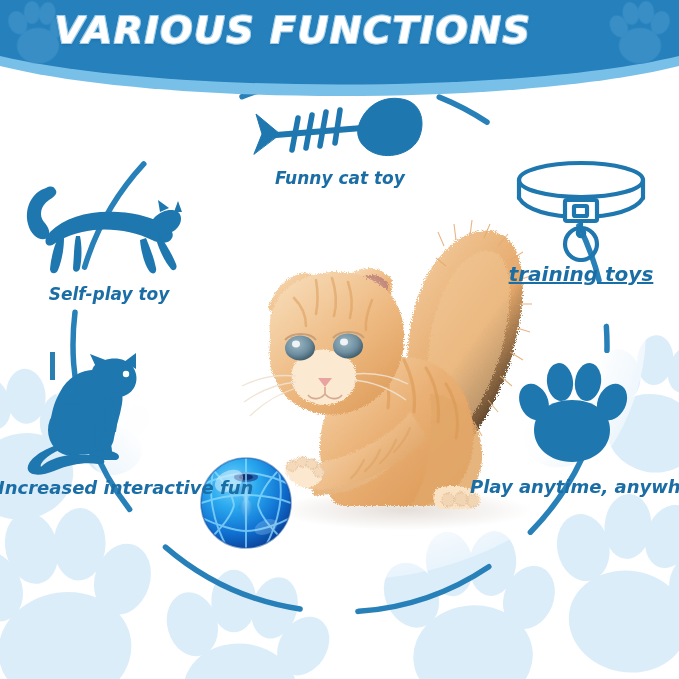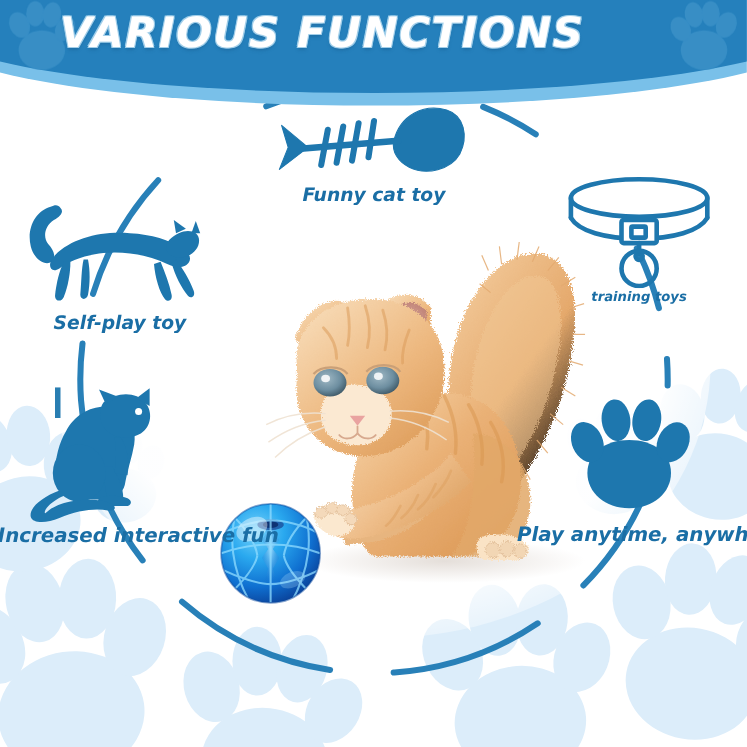--- a/index.html
+++ b/index.html
@@ -85,21 +85,21 @@
     line-height: 1;
   }
 
   #node-fish { left: 240px; top: 88px; width: 200px; }
   #node-fish .node-label { font-size: 17px; margin-top: 2px; }
 
   #node-selfplay { left: 14px; top: 182px; width: 190px; }
   #node-selfplay .node-label { font-size: 17px; margin-top: 4px; }
 
   #node-training { left: 496px; top: 152px; width: 170px; }
-  #node-training .node-label { font-size: 12px; margin-top: 2px; }
+  #node-training .node-label { font-size: 20px; margin-top: 2px; text-decoration: underline; }
 
   #node-interactive { left: -2px; top: 352px; width: 200px; }
   #node-interactive .node-label { font-size: 18px; margin-top: 2px; }
 
   #node-paw { left: 470px; top: 362px; width: 205px; }
   #node-paw .node-label { font-size: 18px; margin-top: 6px; }
 
   
   .kitten {
     position: absolute;

